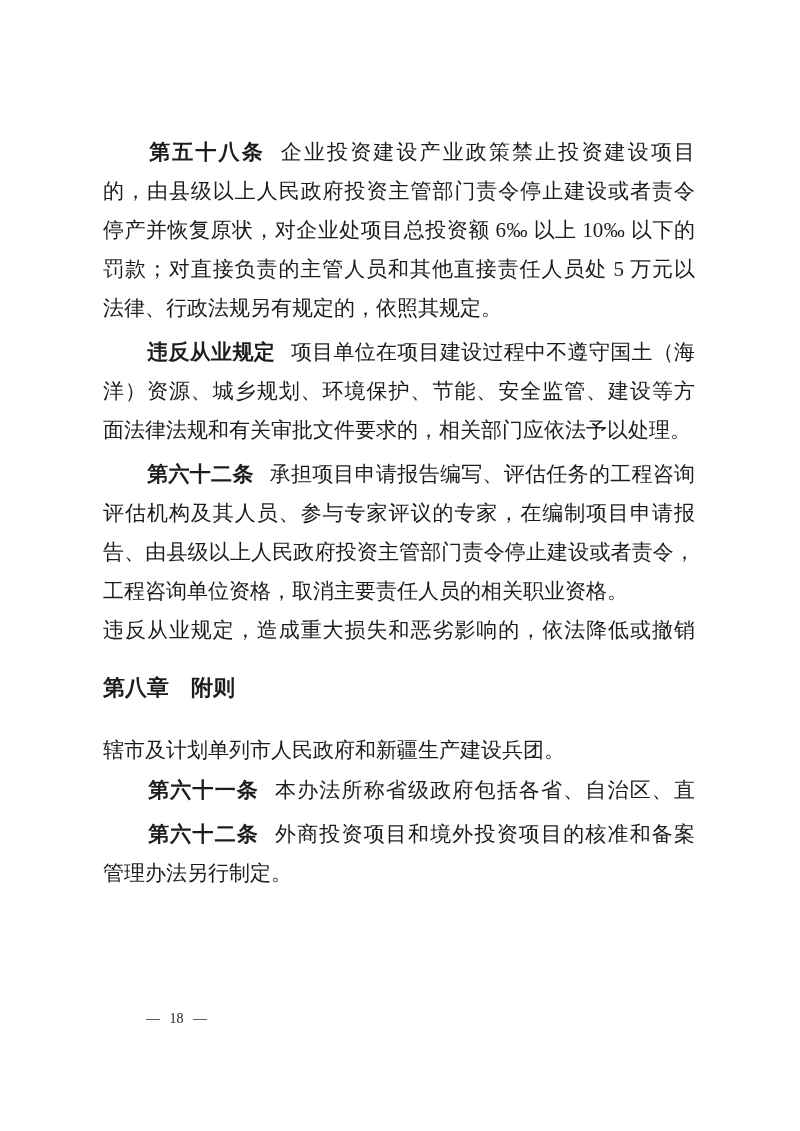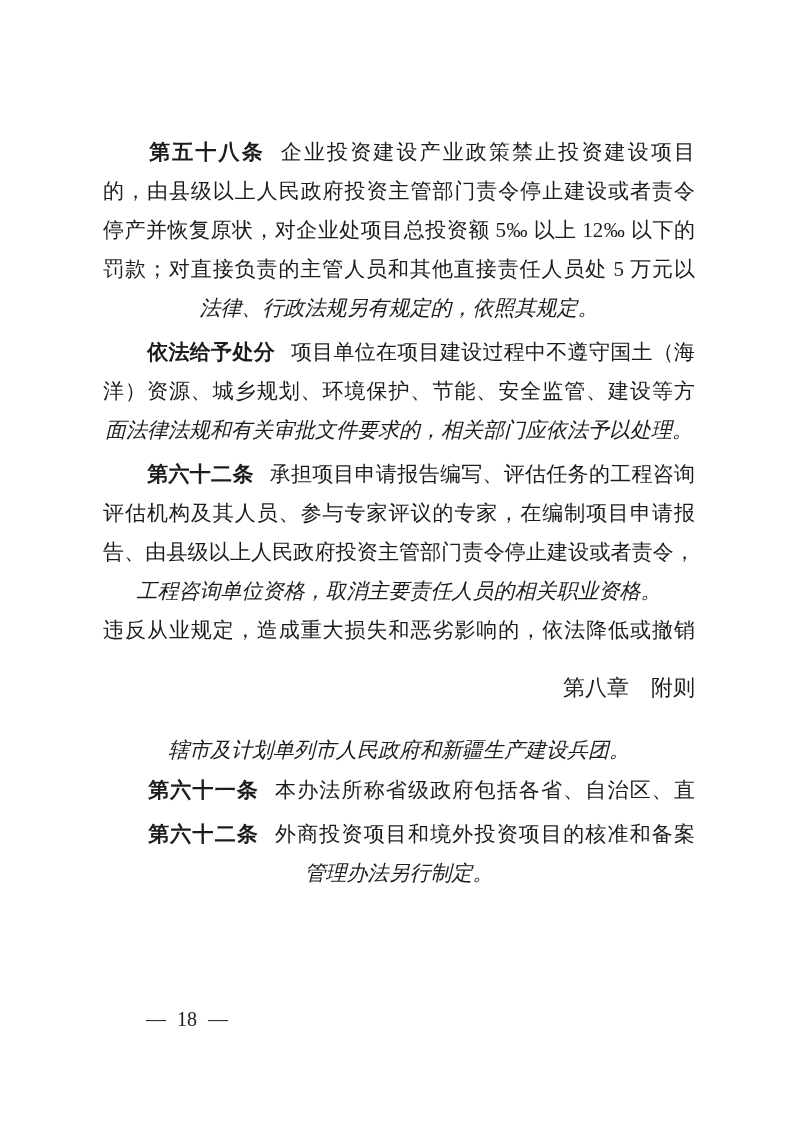--- a/index.html
+++ b/index.html
@@ -22,69 +22,68 @@
   p.para { margin: 4px 0 0 0; }
   p.para:first-child { margin-top: 0; }
   .line {
     display: block;
     line-height: 39px;
     text-align: justify;
     text-align-last: justify;
   }
   .line.last {
     text-align-last: auto;
-    text-align: center;
-    font-style: italic;
+    text-align: left;
   }
   .indent {
     display: inline-block;
     width: 44px;
     height: 1px;
   }
   .article-label {
     font-family: "Liberation Sans", "DejaVu Sans", sans-serif;
     font-weight: bold;
     margin-right: 16px;
   }
   h2.chapter-heading {
     margin: 18px 0 24px 0;
     line-height: 39px;
-    text-align: right;
+    text-align: left;
     font-size: 22px;
-    font-weight: normal;
+    font-weight: bold;
     font-family: "Liberation Sans", "DejaVu Sans", sans-serif;
     color: #1c1c1c;
   }
   .page-number {
     position: absolute;
     left: 146px;
     top: 1006px;
-    font-size: 20px;
+    font-size: 14px;
     line-height: 26px;
     color: #1c1c1c;
     word-spacing: 6px;
     white-space: nowrap;
   }
 </style>
 </head>
 <body>
 
 <div class="page">
   <div class="doc-body">
 
     <p class="para">
       <span class="line"><span class="indent"></span><span class="article-label">第五十八条</span><span>企业投资建设产业政策禁止投资建设项目</span></span>
       <span class="line">的，由县级以上人民政府投资主管部门责令停止建设或者责令</span>
-      <span class="line">停产并恢复原状，对企业处项目总投资额 5‰ 以上 12‰ 以下的</span>
+      <span class="line">停产并恢复原状，对企业处项目总投资额 6‰ 以上 10‰ 以下的</span>
       <span class="line">罚款；对直接负责的主管人员和其他直接责任人员处 5 万元以</span>
       <span class="line last">法律、行政法规另有规定的，依照其规定。</span>
     </p>
 
     <p class="para">
-      <span class="line"><span class="indent"></span><span class="article-label">依法给予处分</span><span>项目单位在项目建设过程中不遵守国土（海</span></span>
+      <span class="line"><span class="indent"></span><span class="article-label">违反从业规定</span><span>项目单位在项目建设过程中不遵守国土（海</span></span>
       <span class="line">洋）资源、城乡规划、环境保护、节能、安全监管、建设等方</span>
       <span class="line last">面法律法规和有关审批文件要求的，相关部门应依法予以处理。</span>
     </p>
 
     <p class="para">
       <span class="line"><span class="indent"></span><span class="article-label">第六十二条</span><span>承担项目申请报告编写、评估任务的工程咨询</span></span>
       <span class="line">评估机构及其人员、参与专家评议的专家，在编制项目申请报</span>
       <span class="line">告、由县级以上人民政府投资主管部门责令停止建设或者责令，</span>
       <span class="line last">工程咨询单位资格，取消主要责任人员的相关职业资格。</span>
       <span class="line">违反从业规定，造成重大损失和恶劣影响的，依法降低或撤销</span>

